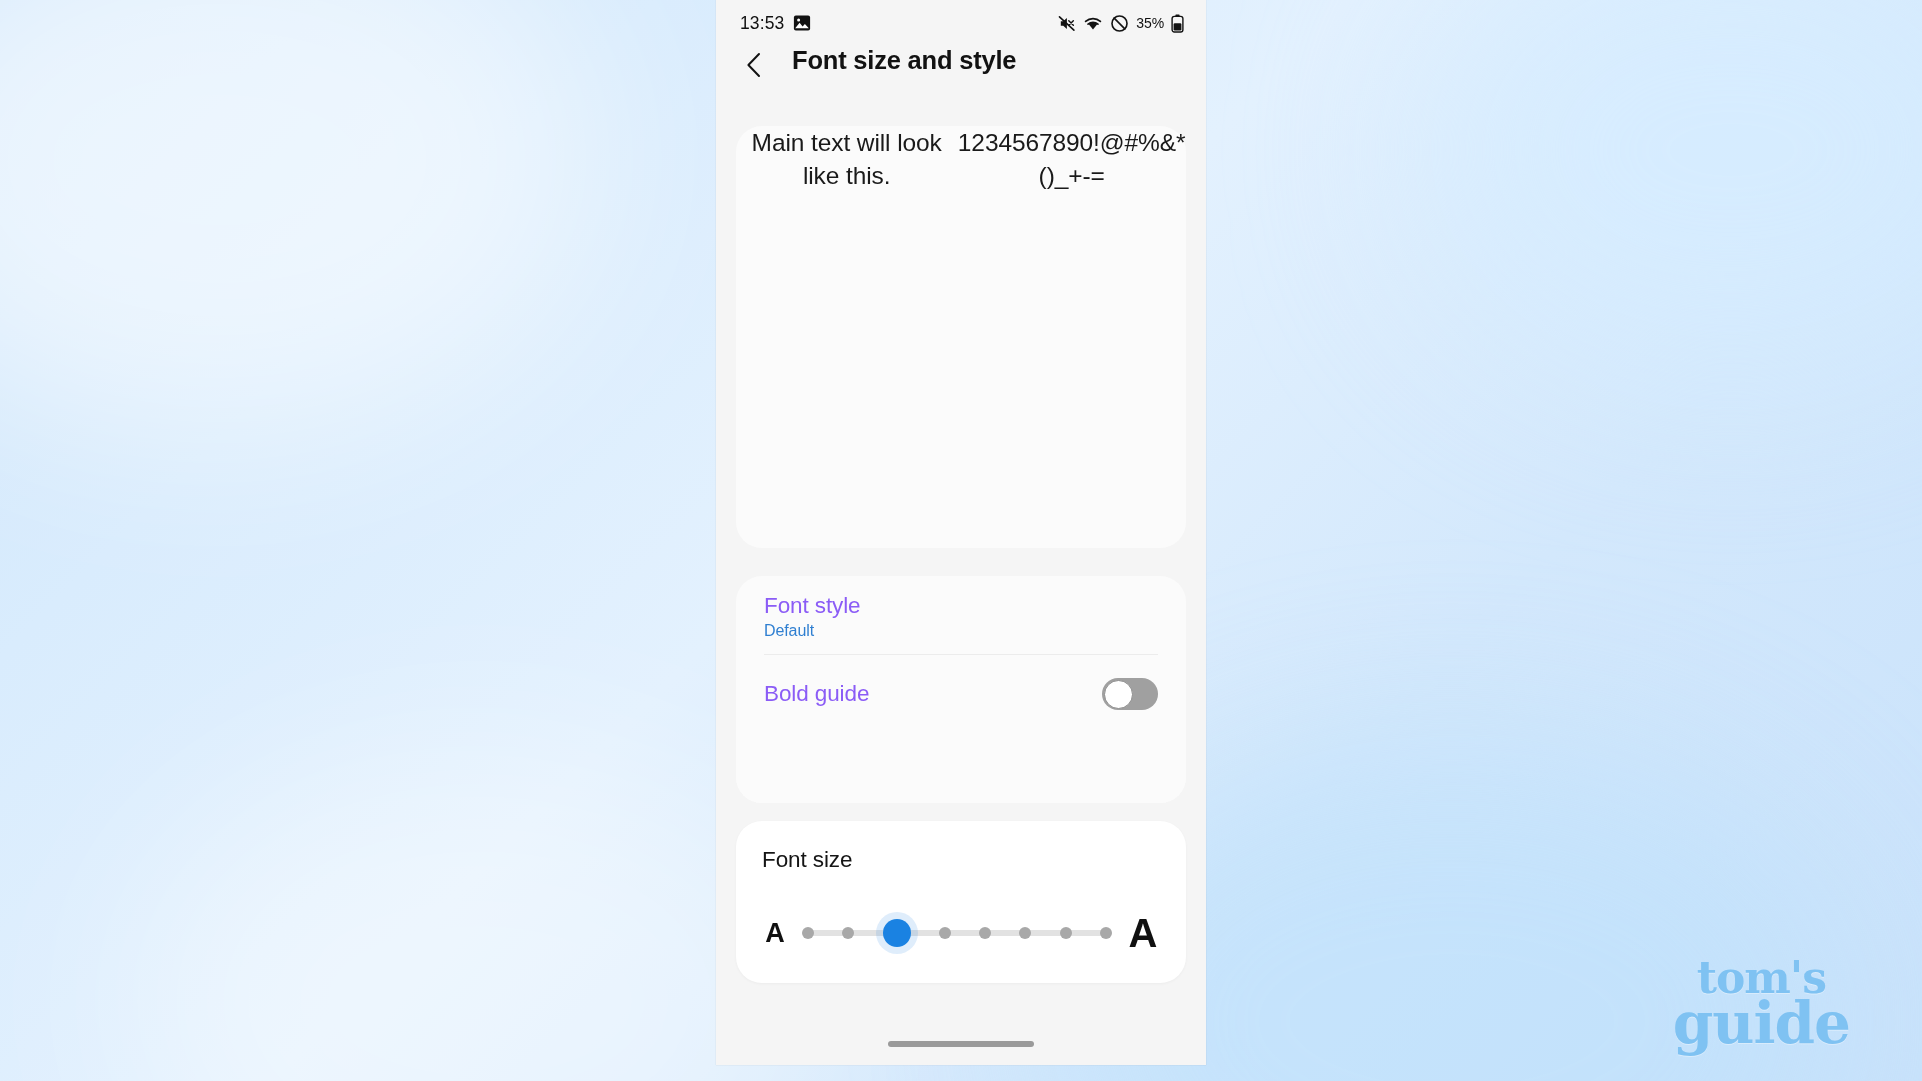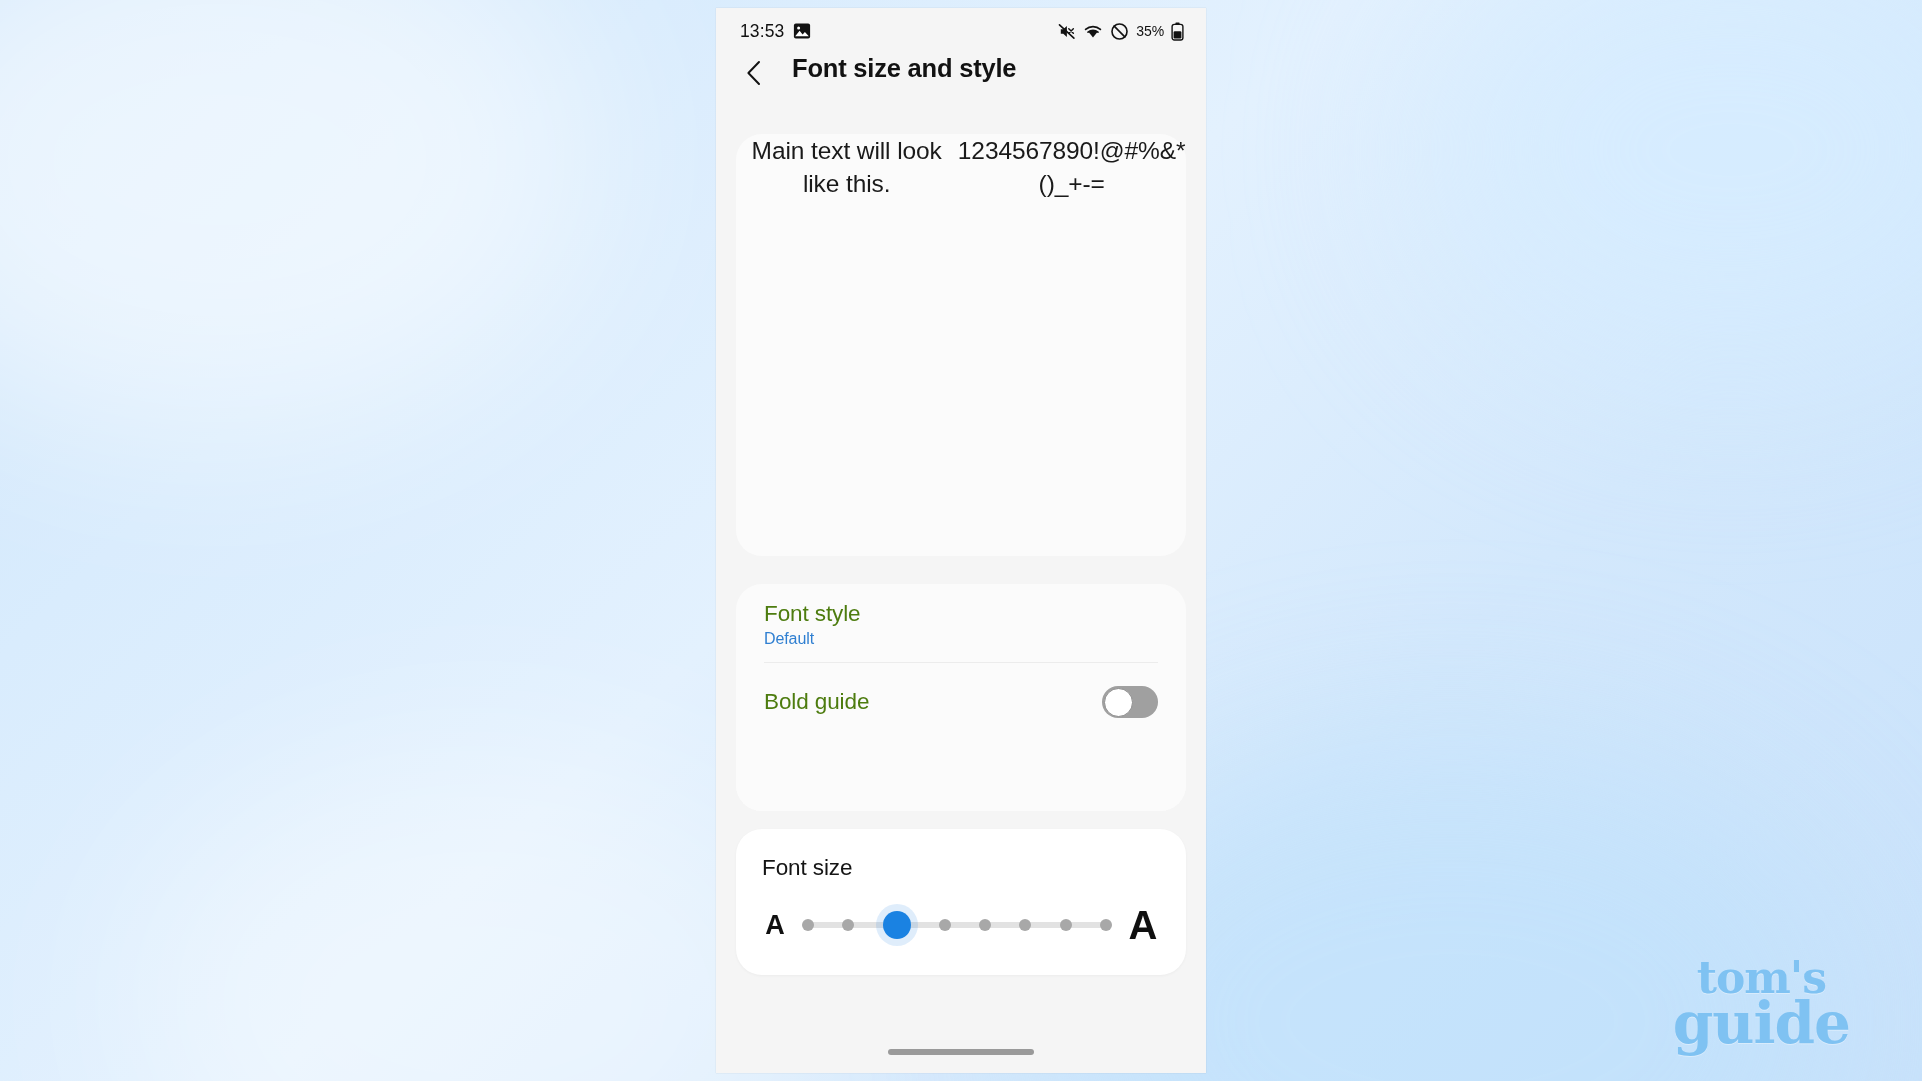--- a/index.html
+++ b/index.html
@@ -25,21 +25,21 @@
   }
   .blob-a { left: -160px;  top: -120px; width: 760px; height: 560px; background: rgba(255,255,255,0.55); }
   .blob-b { right: -120px; top: -80px;  width: 620px; height: 460px; background: rgba(214,236,255,0.75); }
   .blob-c { left: 120px;   bottom: -180px; width: 720px; height: 520px; background: rgba(255,255,255,0.38); }
   .blob-d { right: 60px;   bottom: -220px; width: 820px; height: 560px; background: rgba(188,224,252,0.55); }
 
   
   .phone {
     position: absolute;
     left: 716px;
-    top: 8px;
+    top: 0;
     width: 490px;
     height: 1065px;
     background: #f5f5f5;
     overflow: hidden;
     box-shadow: 0 0 1px rgba(0,0,0,0.18);
   }
 
   
   .statusbar {
     height: 46px;
@@ -135,21 +135,21 @@
     cursor: pointer;
   }
   .row-stack {
     display: flex;
     flex-direction: column;
     justify-content: center;
     gap: 3px;
   }
   .row-title {
     font-size: 22.5px;
-    color: #4d7c0f;
+    color: #8b5cf6;
     letter-spacing: -0.1px;
   }
   .row-sub {
     font-size: 16px;
     color: #2f7fd1;
     letter-spacing: -0.1px;
   }
   .row-font-style { padding-top: 14px; padding-bottom: 12px; }
 
   .divider {
@@ -186,21 +186,21 @@
     background: #ffffff;
     border-radius: 26px;
     margin: 18px 20px 0 20px;
     padding: 26px 26px 30px 26px;
     box-shadow: 0 1px 3px rgba(0,0,0,0.04);
   }
   .fontsize-title {
     font-size: 22.5px;
     color: #151515;
     letter-spacing: -0.1px;
-    margin-bottom: 24px;
+    margin-bottom: 40px;
   }
   .slider-row {
     display: flex;
     align-items: center;
     gap: 14px;
   }
   .a-small {
     font-size: 27px;
     color: #101010;
     font-weight: bold;

